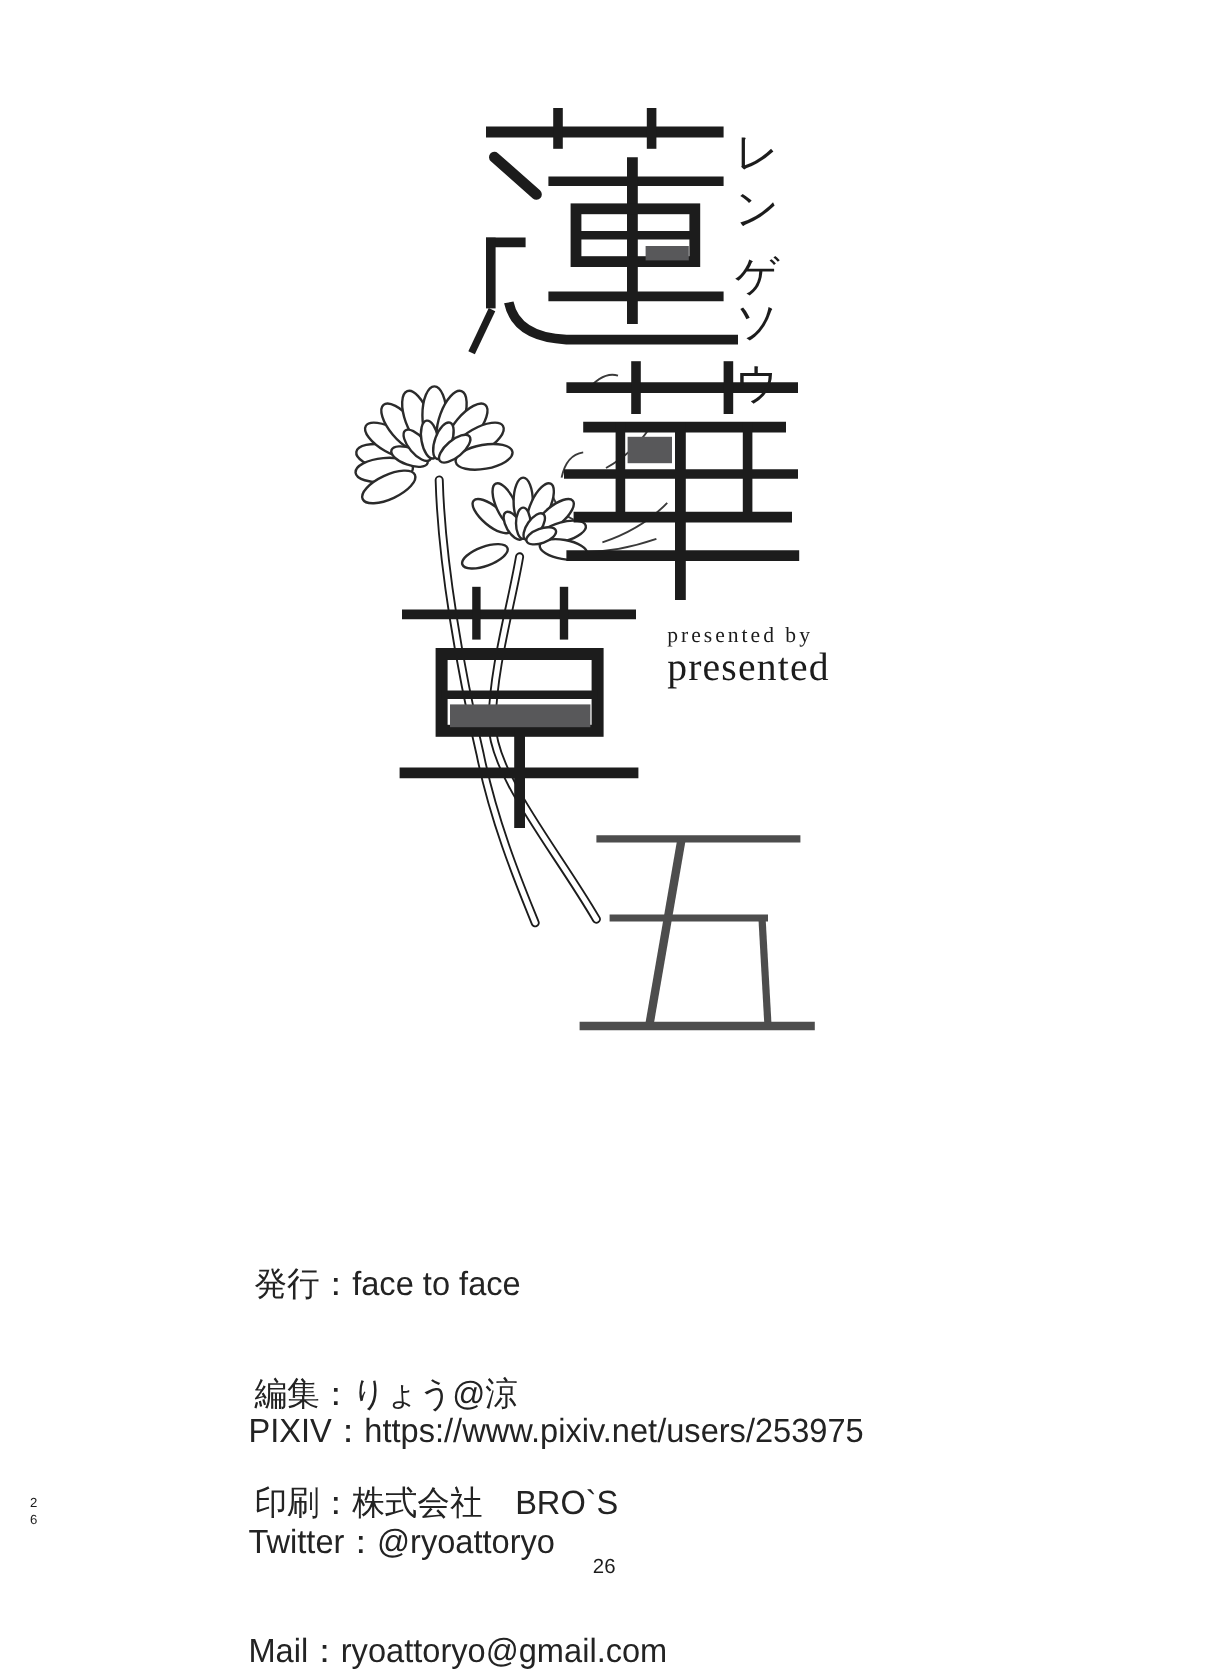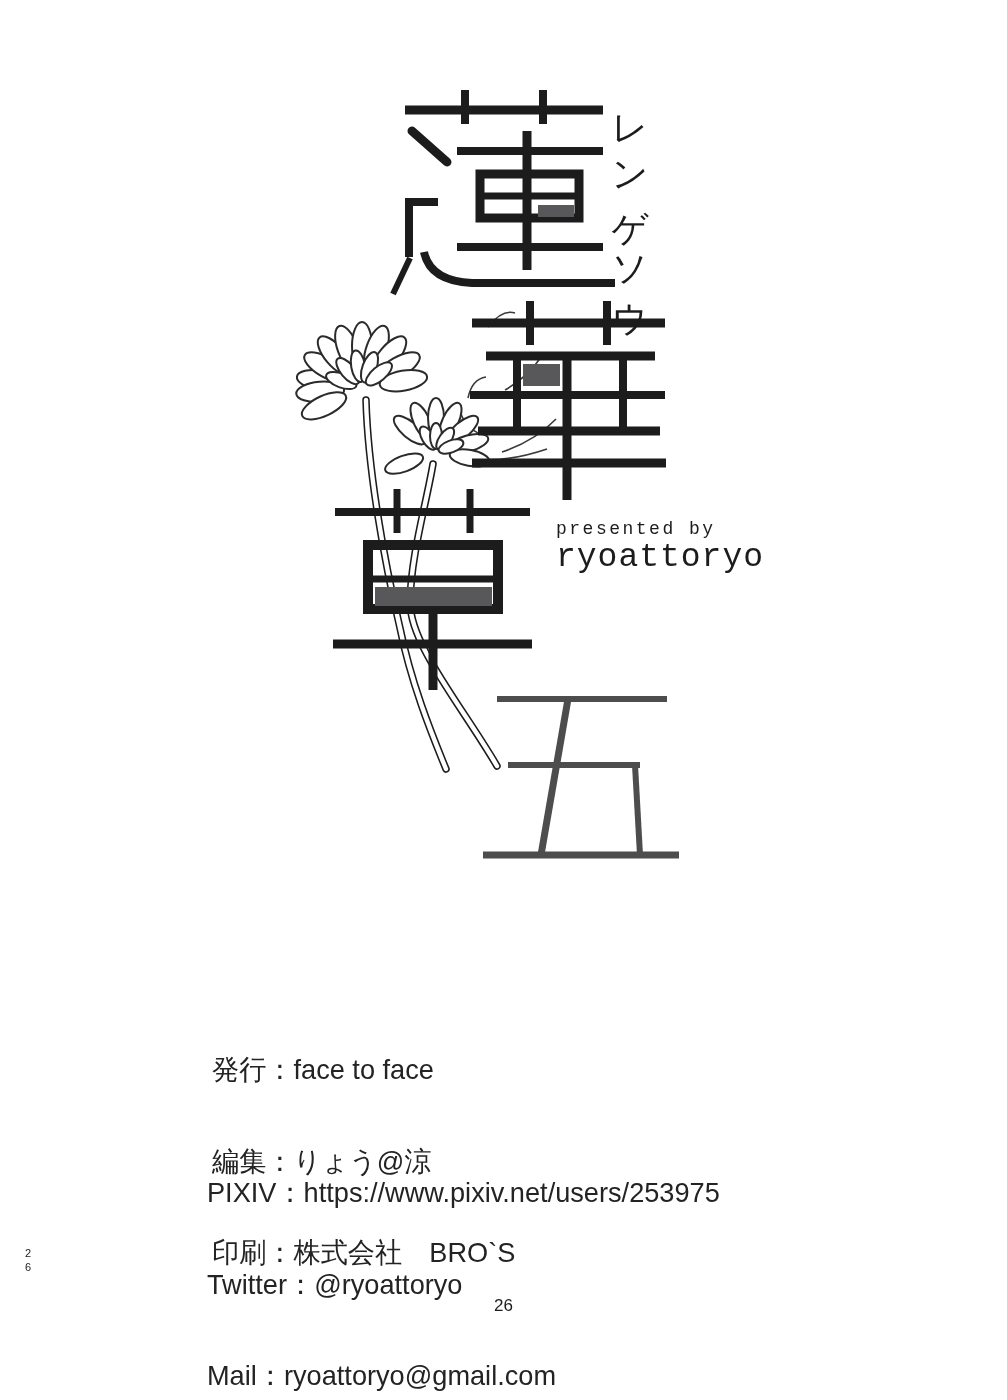--- a/index.html
+++ b/index.html
@@ -6,21 +6,21 @@
   .page{position:relative;width:1007px;height:1400px;background:#ffffff;overflow:hidden;
         font-family:"Liberation Sans",sans-serif;color:#1c1c1c;}
   .art{position:absolute;left:0;top:0;pointer-events:none;}
   .kstroke{stroke:#1c1c1c;fill:none;}
   .gstroke{stroke:#4d4d4d;fill:none;}
   .petal{fill:#ffffff;stroke:#2b2b2b;stroke-width:2;}
   .sepal{fill:none;stroke:#3a3a3a;stroke-width:1.6;}
   .reading{position:absolute;left:612px;top:90px;writing-mode:vertical-rl;text-orientation:upright;
            font-family:"DejaVu Serif","Liberation Serif",serif;font-size:36px;letter-spacing:6px;
            line-height:1;color:#1c1c1c;}
-  .presented{position:absolute;left:556px;top:520px;font-family:Liberation Mono, monospace;
+  .presented{position:absolute;left:556px;top:520px;font-family:Liberation Serif, serif;
              color:#1c1c1c;}
   .presented .by{font-size:18px;letter-spacing:2.5px;line-height:1.1;}
   .presented .name{font-size:33px;letter-spacing:1px;line-height:1.0;margin-top:1px;}
   .textblock{position:absolute;font-size:28px;line-height:30.5px;white-space:pre;color:#232323;
              font-family:"Liberation Sans",sans-serif;transform:scaleX(0.97);transform-origin:left top;}
   .colophon{left:212px;top:994px;}
   .contact{left:207px;top:1117px;}
   .spine{position:absolute;left:22px;top:1247px;writing-mode:vertical-rl;text-orientation:upright;
          font-size:11px;letter-spacing:2px;color:#1c1c1c;}
   .pagenum{position:absolute;left:0;top:1296px;width:1007px;text-align:center;font-size:17px;color:#1c1c1c;}
@@ -128,21 +128,21 @@
       <line class="gstroke" x1="508" y1="765" x2="640" y2="765" stroke-width="6"></line>
       <line class="gstroke" x1="635" y1="765" x2="640" y2="855" stroke-width="6"></line>
       <line class="gstroke" x1="483" y1="855" x2="679" y2="855" stroke-width="7"></line>
     </g>
   </svg>
 
   <div class="reading">レンゲソウ</div>
 
   <div class="presented">
     <div class="by">presented by</div>
-    <div class="name">ryoattoryo</div>
+    <div class="name">presented</div>
   </div>
 
   <div class="textblock colophon">
     <div>発行：face to face</div>
     <div>編集：りょう@涼</div>
     <div>印刷：株式会社　BRO`S</div>
   </div>
 
   <div class="textblock contact">
     <div>PIXIV：https://www.pixiv.net/users/253975</div>

